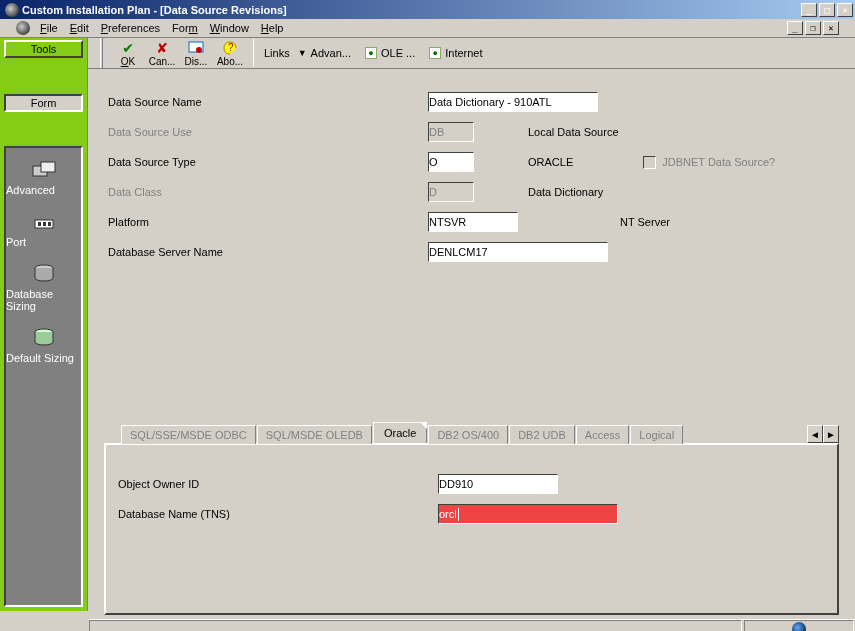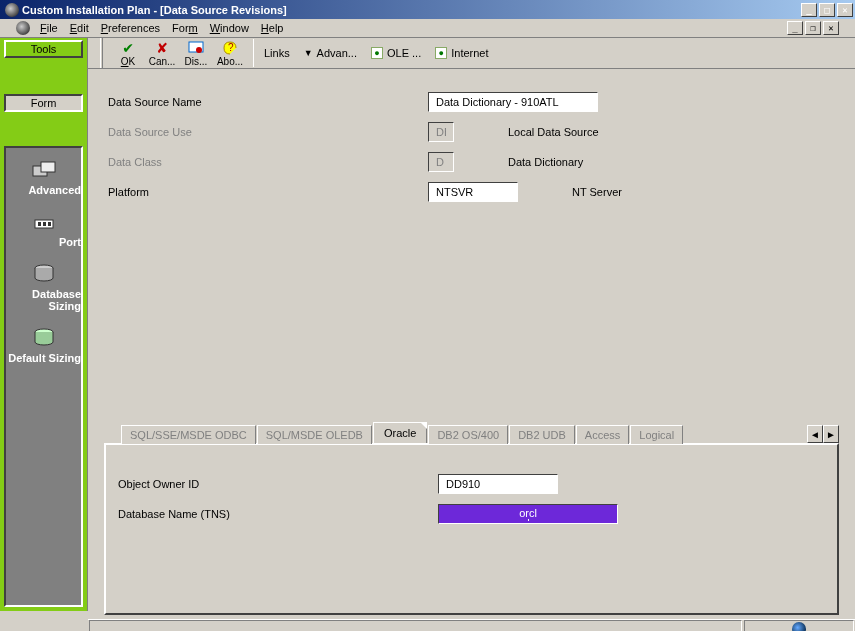--- a/index.html
+++ b/index.html
@@ -44,56 +44,56 @@
   .panel-head {
     height:18px; display:flex;align-items:center;justify-content:center;
     border:2px solid; border-color:#fff #404040 #404040 #fff;
     margin:2px 4px 0 4px;
   }
   .panel-head.pressed { border-color:#404040 #fff #fff #404040; background:#d4d0c8;}
   .side-body {
     flex:1; background:#808080; margin:0 4px 4px 4px; border:2px solid; border-color:#404040 #fff #fff #404040;
     padding-top:4px;
   }
-  .side-item { text-align:right; color:#fff; margin:6px 0 14px 0; font-size:11px;font-weight:bold;}
+  .side-item { text-align:left; color:#fff; margin:6px 0 14px 0; font-size:11px;}
   .side-icon { width:28px;height:24px;margin:0 auto 2px auto; display:flex;align-items:center;justify-content:center; }
   .right-col { flex:1; display:flex; flex-direction:column; background:#d4d0c8;}
   .toolbar {
     height:40px; border-bottom:1px solid #808080;
     display:flex; align-items:center; padding:0 6px 0 12px;
     background:#d4d0c8;
   }
   .tb-grip{width:3px;height:30px;border-left:1px solid #fff;border-right:1px solid #808080;margin-right:8px;}
   .tb-btn { width:34px; text-align:center; font-size:10px; cursor:default;}
   .tb-btn .ic{height:16px; display:flex;align-items:center;justify-content:center; font-size:14px;}
   .tb-sep{width:1px;height:28px;background:#808080;margin:0 6px;border-right:1px solid #fff;}
-  .links-lbl{margin-left:4px;margin-right:14px;}
+  .links-lbl{margin-left:4px;margin-right:8px;}
   .link-btn{display:flex;align-items:center;gap:4px;margin-right:14px;}
   .dropdown-tri{font-size:9px;}
   .ole-ic{width:12px;height:12px;border:1px solid #8a6;background:#fff;display:inline-flex;align-items:center;justify-content:center;color:#070;font-size:9px;}
   .content {
     flex:1; background:#d4d0c8; padding:12px 16px 4px 16px; position:relative;
   }
   .form-area {
     background:#d4d0c8; padding:6px 4px 0 4px;
     border: none;
     height: 340px;
   }
   .row{display:flex;align-items:center;height:30px;gap:30px;}
   .lbl{width:290px;}
   .lbl.disabled{color:#808080;}
   .inp{
     height:20px; border:1px solid #404040; border-right-color:#fff;border-bottom-color:#fff;
-    background:#fff; padding:2px 7px; font-size:11px;
+    background:#fff; padding:2px 0; font-size:11px;
   }
   .inp.ro{background:#d4d0c8; color:#808080;}
-  .inp.short{width:26px;}
+  .inp.short{width:46px;}
   .inp.med{width:120px;}
   .inp.long{width:180px;}
-  .inp.sel{background:#6d28d9;color:#fff;flex-direction:column;}
+  .inp.sel{background:#ef4444;color:#fff;}
   .desc{margin-left:24px;}
   .chk{display:flex;align-items:center;color:#808080;gap:6px;margin-left:40px;}
   .chk-box{width:13px;height:13px;background:#d4d0c8;border:1px solid #404040;border-right-color:#fff;border-bottom-color:#fff;}
   .tabstrip{display:flex;align-items:flex-end;height:22px;position:relative;padding-left:17px;}
   .tab{
     padding:3px 8px; border:1px solid #808080; border-bottom:none; background:#d4d0c8;
     color:#808080; font-size:11px; position:relative; top:1px; margin-right:1px;
     border-top-color:#fff; border-left-color:#fff;
   }
   .tab.active{color:#000;background:#d4d0c8;z-index:2;padding:4px 10px;top:0;}
@@ -241,28 +241,41 @@
         <div class="row">
           <div class="lbl">Data Source Name</div>
           <input class="inp long" style="width: 170px;" value="Data Dictionary - 910ATL">
         </div>
         <div class="row">
           <div class="lbl disabled">Data Source Use</div>
           <input class="inp ro short" readonly="" value="DB" style="">
           <div class="desc">Local Data Source</div>
         </div>
         <div class="row">
+          <div class="lbl">Data Source Type</div>
+          <input class="inp short" value="O" style="">
+          <div class="desc">ORACLE</div>
+          <div class="chk">
+            <div class="chk-box"></div>
+            <span>JDBNET Data Source?</span>
+          </div>
+        </div>
+        <div class="row">
           <div class="lbl disabled">Data Class</div>
           <input class="inp ro short" readonly="" value="D" style="">
           <div class="desc">Data Dictionary</div>
         </div>
         <div class="row">
           <div class="lbl">Platform</div>
           <input class="inp med" style="width: 90px;" value="NTSVR">
-          <div class="desc" style="margin-left:24px">NT Server</div>
+          <div class="desc" style="margin-left:72px">NT Server</div>
+        </div>
+        <div class="row">
+          <div class="lbl">Database Server Name</div>
+          <input class="inp long" value="DENLCM17" style="">
         </div>
       </div>
 
       <div class="tabstrip">
         <div class="tab">SQL/SSE/MSDE ODBC</div>
         <div class="tab">SQL/MSDE OLEDB</div>
         <div class="tab active">Oracle</div>
         <div class="tab">DB2 OS/400</div>
         <div class="tab">DB2 UDB</div>
         <div class="tab">Access</div>

